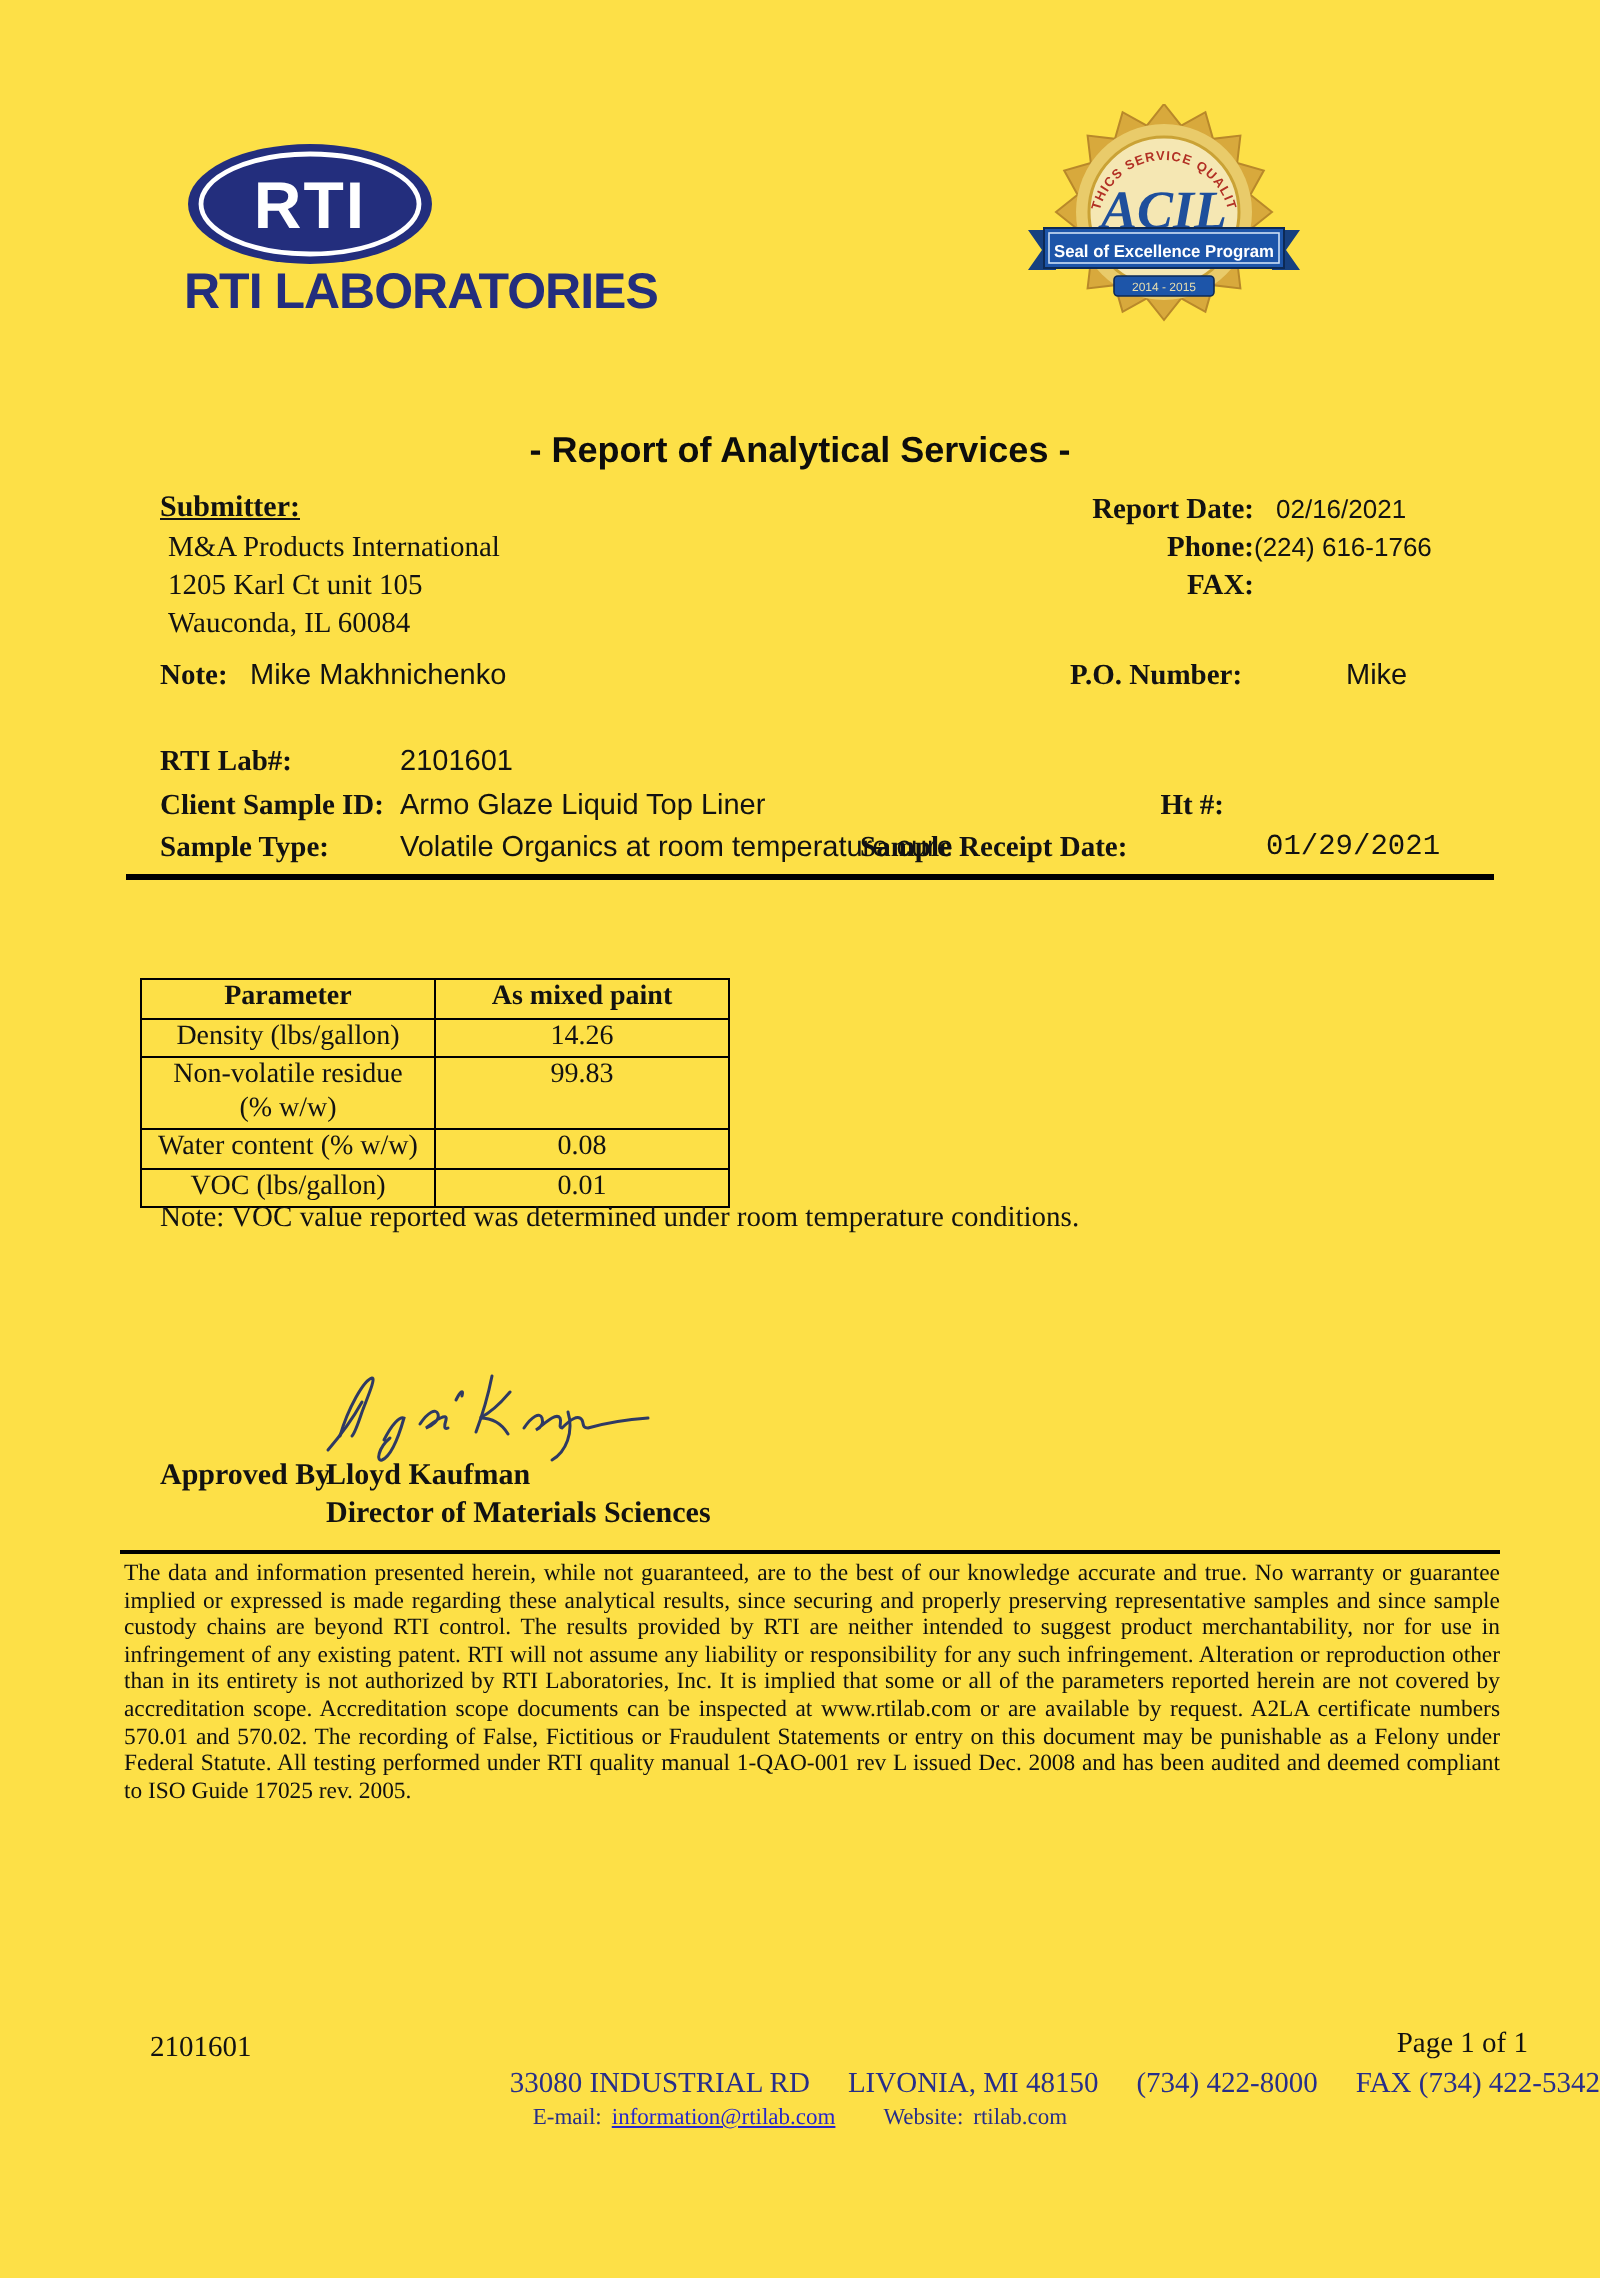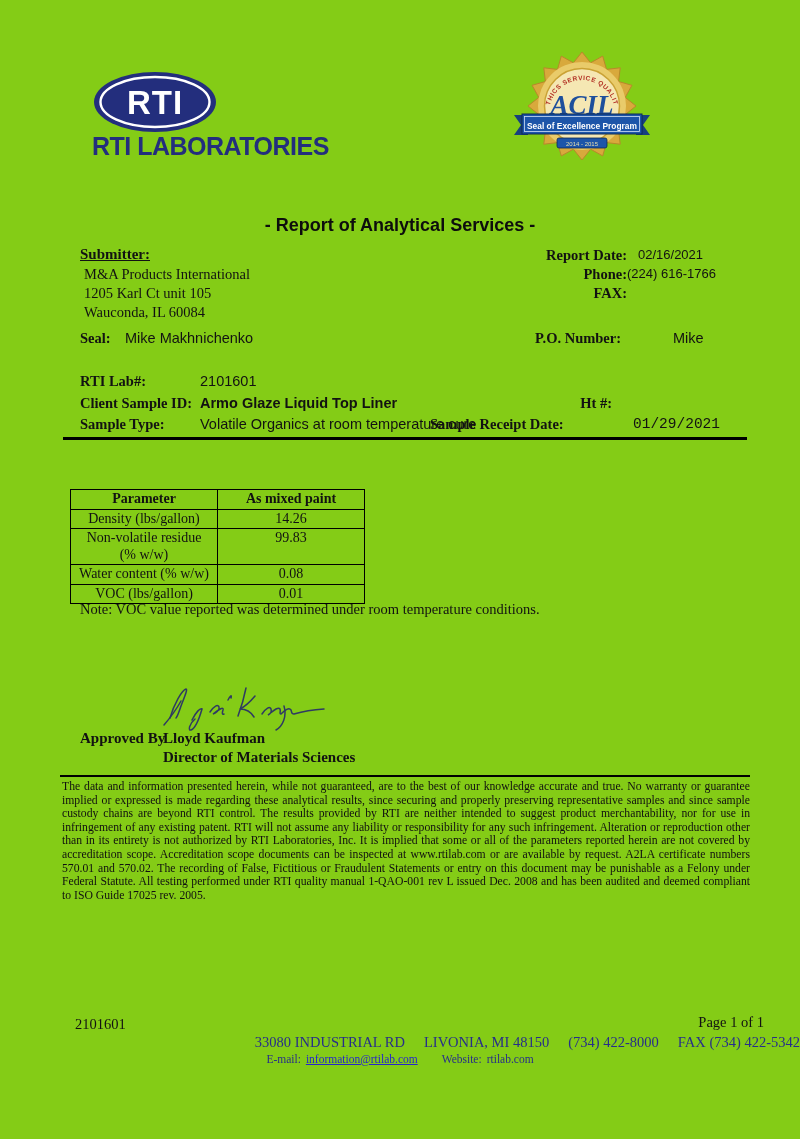--- a/index.html
+++ b/index.html
@@ -1,22 +1,22 @@
 <!DOCTYPE html>
 <html><head>
 <meta charset="utf-8">
 <style>
   html,body{margin:0;padding:0;background:#e8e8e8;}
   .page{
     position:relative;width:800px;height:1139px;margin:0 auto;
-    background:#84cc16;overflow:hidden;
+    background:#fde047;overflow:hidden;
     font-family:"Liberation Serif","DejaVu Serif",serif;color:#121212;
   }
   .abs{position:absolute;}
-  .b{font-weight:bold;}
+  .b{font-weight:normal;}
 
   
   .logo-wordmark{left:92px;top:132px;font-family:"Liberation Sans","DejaVu Sans",sans-serif;
     font-weight:bold;font-size:25px;letter-spacing:-0.5px;color:#232e7d;}
 
   
   .doc-title{left:0;top:215px;width:100%;text-align:center;
     font-family:"Liberation Sans","DejaVu Sans",sans-serif;font-weight:bold;font-size:18px;color:#0d0d0d;}
 
   
@@ -98,21 +98,21 @@
   <div class="abs addr" style="left:84px;top:266px;">M&amp;A Products International</div>
   <div class="abs addr" style="left:84px;top:285px;">1205 Karl Ct unit 105</div>
   <div class="abs addr" style="left:84px;top:304px;">Wauconda, IL 60084</div>
 
   <div class="abs meta-label" style="left:450px;top:247px;width:177px;">Report Date:</div>
   <div class="abs meta-value" style="left:638px;top:247px;">02/16/2021</div>
   <div class="abs meta-label" style="left:450px;top:266px;width:177px;">Phone:</div>
   <div class="abs meta-value" style="left:627px;top:266px;">(224) 616-1766</div>
   <div class="abs meta-label" style="left:450px;top:285px;width:177px;">FAX:</div>
 
-  <div class="abs fld-label" style="left:80px;top:330px;">Seal:</div>
+  <div class="abs fld-label" style="left:80px;top:330px;">Note:</div>
   <div class="abs fld-value" style="left:125px;top:330px;">Mike Makhnichenko</div>
   <div class="abs fld-label" style="left:535px;top:330px;">P.O. Number:</div>
   <div class="abs fld-value" style="left:673px;top:330px;">Mike</div>
 
   <div class="abs fld-label" style="left:80px;top:373px;">RTI Lab#:</div>
   <div class="abs fld-value" style="left:200px;top:373px;">2101601</div>
 
   <div class="abs fld-label" style="left:80px;top:395px;">Client Sample ID:</div>
   <div class="abs fld-value b" style="left:200px;top:395px;">Armo Glaze Liquid Top Liner</div>
   <div class="abs fld-label" style="left:520px;top:395px;width:92px;text-align:right;">Ht #:</div>

